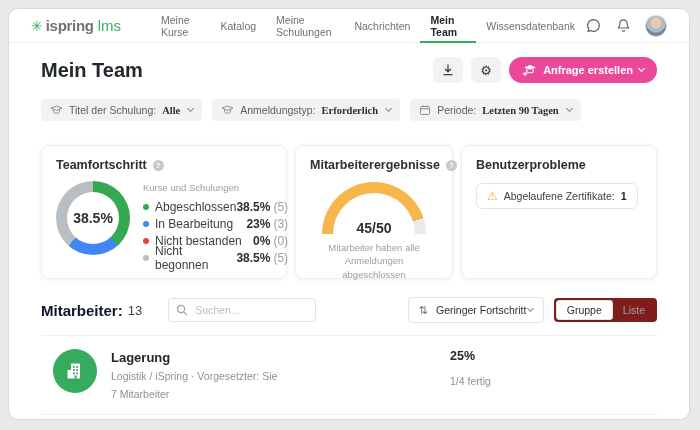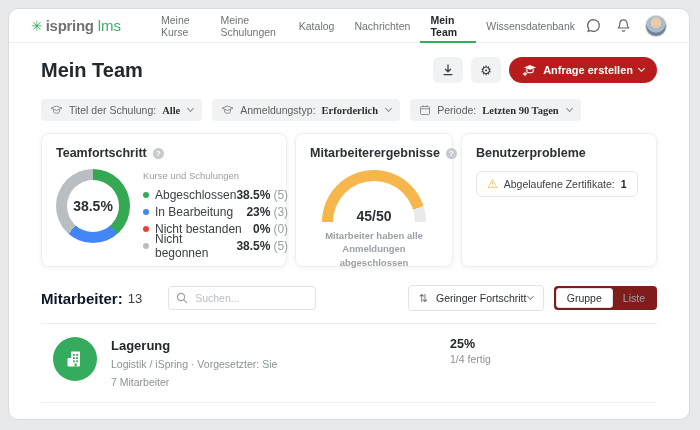--- a/index.html
+++ b/index.html
@@ -25,32 +25,32 @@
   .top-icons { margin-left:auto; display:flex; align-items:center; gap:13px; }
   .top-icons .ibtn { background:none; border:none; padding:0; cursor:pointer; display:flex; }
   .avatar { width:22px; height:22px; border-radius:50%; cursor:pointer; border:1px solid #d5d7d8;
     background: radial-gradient(circle at 50% 34%, #e9cba9 0 32%, #a8bcCB 34% 58%, #70849a 60% 100%); }
   
   .page-head { display:flex; align-items:center; padding:14px 32px 6px; }
   .page-head h1 { margin:0; font-size:20px; font-weight:700; color:#23282c; }
   .head-actions { margin-left:auto; display:flex; align-items:center; gap:8px; }
   .icon-btn { width:30px; height:26px; border-radius:6px; background:#f1f2f3; border:none; cursor:pointer;
     display:flex; align-items:center; justify-content:center; color:#3c4043; font-size:13px; padding:0; }
-  .primary-btn { height:26px; border:none; border-radius:13px; background:#b91c1c; color:#fff; cursor:pointer;
+  .primary-btn { height:26px; border:none; border-radius:13px; background:#ec4899; color:#fff; cursor:pointer;
     font-size:11px; font-weight:700; display:flex; align-items:center; gap:6px; padding:0 13px; font-family:inherit; }
   .chev { width:5px; height:5px; border-right:1.4px solid currentColor; border-bottom:1.4px solid currentColor;
     transform:rotate(45deg); margin-top:-3px; flex:none; }
   
   .filters { display:flex; gap:10px; padding:10px 32px 0; }
   .chip { display:flex; align-items:center; gap:6px; background:#f1f2f3; border-radius:4px; height:22px;
     padding:0 9px; font-size:10.5px; color:#5b6064; cursor:pointer; }
   .chip b { color:#2c3034;font-family:Liberation Serif, serif; }
   .chip .chev { color:#8a8f94; margin-left:2px; }
   
-  .cards { display:flex; gap:8px; padding:12px 32px 0; }
+  .cards { display:flex; gap:8px; padding:24px 32px 0; }
   .card { background:#fff; border:1px solid #efefef; border-radius:8px; box-shadow:0 1px 5px rgba(40,40,40,.07);
     padding:12px 14px; height:134px; }
   .card-title { font-size:12.5px; font-weight:700; color:#2b3034; display:flex; align-items:center; gap:6px; }
   .help { width:11px; height:11px; border-radius:50%; background:#c6cacd; color:#fff; font-size:8px;
     display:flex; align-items:center; justify-content:center; font-weight:700; flex:none; }
   .card-progress { width:246px; }
   .card-results { width:158px; }
   .card-issues { flex:1; }
   .donut-wrap { display:flex; margin-top:9px; }
   .donut { width:74px; height:74px; border-radius:50%; position:relative; flex:none; }
@@ -60,21 +60,21 @@
   .legend-title { font-size:9.5px; color:#9aa0a5; margin-bottom:5px; }
   .legend-row { display:flex; align-items:center; height:17px; font-size:12px; color:#3c4043; }
   .dot { width:6px; height:6px; border-radius:50%; margin-right:6px; flex:none; }
   .legend-val { margin-left:auto; font-weight:700; color:#2b3034; }
   .legend-count { color:#9aa0a5; margin-left:3px; font-weight:400; }
   .gauge { width:104px; height:52px; position:relative; margin:10px auto 0; overflow:hidden; }
   .gauge-arc { width:104px; height:104px; border-radius:50%; }
   .gauge-hole { position:absolute; left:11px; top:11px; width:82px; height:82px; border-radius:50%; background:#fff; }
   .gauge-label { position:absolute; bottom:-2px; left:0; width:100%; text-align:center;
     font-size:14px; font-weight:700; color:#2b3034; }
-  .gauge-caption { font-size:9.5px; color:#9aa0a5; text-align:center; margin-top:7px; line-height:1.4; padding:0 2px;font-weight:bold; }
+  .gauge-caption { font-size:9.5px; color:#9aa0a5; text-align:center; margin-top:7px; line-height:1.4; padding:0 2px; }
   .issue-chip { display:inline-flex; align-items:center; gap:6px; border:1px solid #e4e5e7; border-radius:6px;
     padding:6px 10px; margin-top:11px; font-size:10.5px; color:#3c4043; cursor:pointer; background:#fff; }
   .warn { color:#f2b52b; font-size:12px; line-height:1; }
   .issue-chip b { color:#23282c; }
   
   .emp-bar { display:flex; align-items:center; padding:18px 32px 0; }
   .emp-title { font-size:15px; font-weight:700; color:#0f172a; }
   .emp-count { font-size:13px; color:#3c4043; margin-left:5px; font-weight:400; }
   .search { position:relative; margin-left:26px; }
   .search input { width:148px; height:24px; border:1px solid #e0e2e4; border-radius:4px; background:#fff;
@@ -92,38 +92,38 @@
   .toggle .off { padding:4px 10px; font-size:10.5px; color:#9aa0a5; cursor:pointer; border:none; background:none; }
   .divider { border-top:1px solid #edeeef; margin:12px 32px 0; }
   
   .group-row { display:flex; align-items:flex-start; padding:13px 32px 0 44px; cursor:pointer; }
   .row-avatar { width:44px; height:44px; border-radius:50%; display:flex; align-items:center; justify-content:center; flex:none; }
   .row-info { margin-left:14px; width:339px; }
   .row-name { font-size:13px; font-weight:700; color:#23282c; margin-top:1px; }
   .row-meta { font-size:10.5px; color:#8d9296; margin-top:5px; }
   .row-members { font-size:10.5px; color:#8d9296; margin-top:6px; }
   .row-progress .pct { font-size:12.5px; font-weight:700; color:#23282c; }
-  .row-progress .detail { font-size:10.5px; color:#8d9296; margin-top:2px; }
+  .row-progress .detail { font-size:10.5px; color:#8d9296; margin-top:12px; }
   .divider.after-row { margin-top:14px; }
 </style>
 </head>
 <body>
 
 <div class="window">
 
   <div class="topbar">
     <div class="logo">
       <span class="spark">✳</span>
       <span class="brand">ispring</span>
       <span class="suffix">lms</span>
     </div>
     <nav class="nav-items">
       <a>Meine Kurse</a>
+      <a>Katalog</a>
       <a>Meine Schulungen</a>
-      <a>Katalog</a>
       <a>Nachrichten</a>
       <a class="active">Mein Team</a>
       <a>Wissensdatenbank</a>
     </nav>
     <div class="top-icons">
       <button class="ibtn">
         <svg width="17" height="17" viewBox="0 0 17 17">
           <path d="M8.5 2.6a5.9 5.9 0 1 1-3 11l-2.4.7.7-2.3a5.9 5.9 0 0 1 4.7-9.4z" fill="none" stroke="#5f6468" stroke-width="1.2"></path>
         </svg>
       </button>

